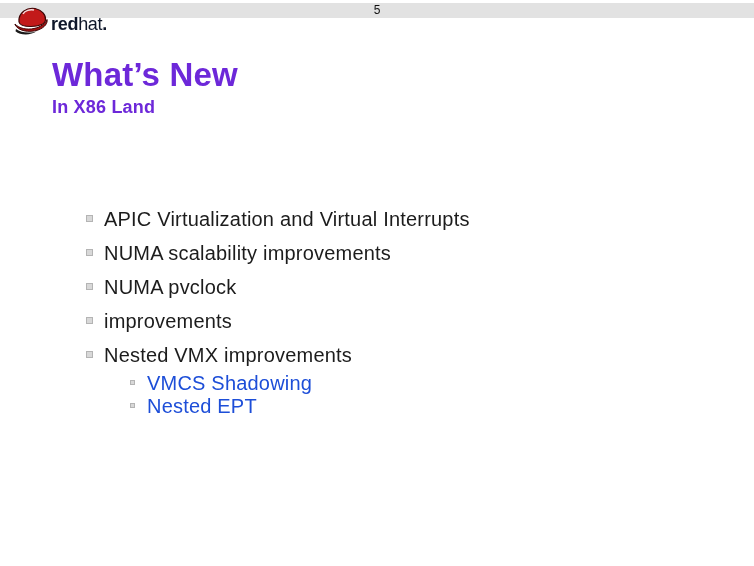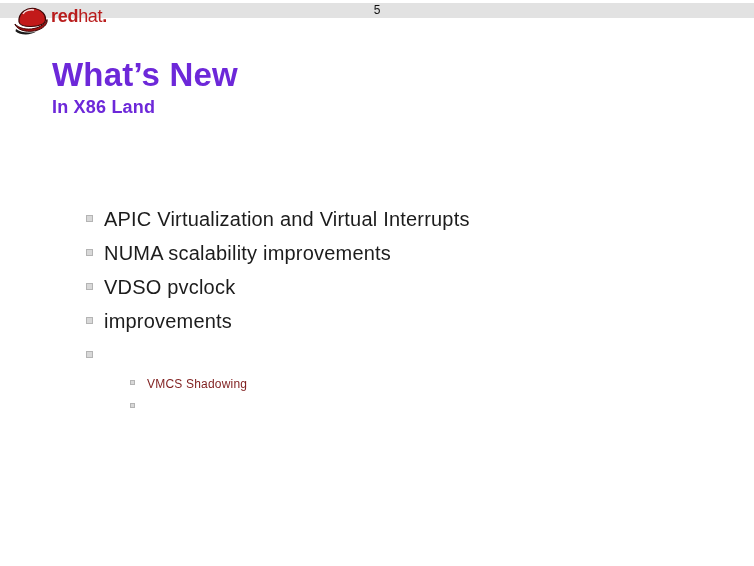--- a/index.html
+++ b/index.html
@@ -40,23 +40,23 @@
     position: absolute;
     top: 5px;
     left: 13px;
     display: flex;
     align-items: flex-end;
     gap: 2px;
   }
   .logo-text {
     font-size: 18px;
     line-height: 16px;
-    color: #b91c1c;
+    color: #0f172a;
     letter-spacing: -0.3px;
-    margin-bottom: 16px;
+    margin-bottom: 8px;
     white-space: nowrap;
   }
   .logo-text .t-red { font-weight: 800; }
   .logo-text .t-hat { font-weight: 500; }
   .logo-text .t-period { font-weight: 800; }
   
   .title {
     position: absolute;
     left: 52px;
     top: 57px;
@@ -103,22 +103,22 @@
     border: 1px solid #b4b4b4;
     box-sizing: border-box;
     margin-right: 11px;
     margin-top: -2px;
   }
   .sub-bullets { margin-left: 44px; }
   .sb-item {
     display: flex;
     align-items: center;
     height: 23px;
-    font-size: 12px;
-    color: #7f1d1d;
+    font-size: 20px;
+    color: #1d4ed8;
     letter-spacing: 0.2px;
     white-space: nowrap;
   }
   .sb-marker {
     flex: none;
     width: 5px;
     height: 5px;
     background: #d8d8d8;
     border: 1px solid #b4b4b4;
     box-sizing: border-box;
@@ -154,33 +154,35 @@
     <div class="b-item">
       <span class="b-marker"></span>
       <span>APIC Virtualization and Virtual Interrupts</span>
     </div>
     <div class="b-item">
       <span class="b-marker"></span>
       <span>NUMA scalability improvements</span>
     </div>
     <div class="b-item">
       <span class="b-marker"></span>
-      <span>VDSO pvclock</span>
+      <span>NUMA pvclock</span>
     </div>
     <div class="b-item">
       <span class="b-marker"></span>
       <span>improvements</span>
     </div>
     <div class="b-item">
       <span class="b-marker"></span>
+      <span>Nested VMX improvements</span>
     </div>
     <div class="sub-bullets">
       <div class="sb-item">
         <span class="sb-marker"></span>
         <span>VMCS Shadowing</span>
       </div>
       <div class="sb-item">
         <span class="sb-marker"></span>
+        <span>Nested EPT</span>
       </div>
     </div>
   </div>
 
 </div>
 
 </body></html>

